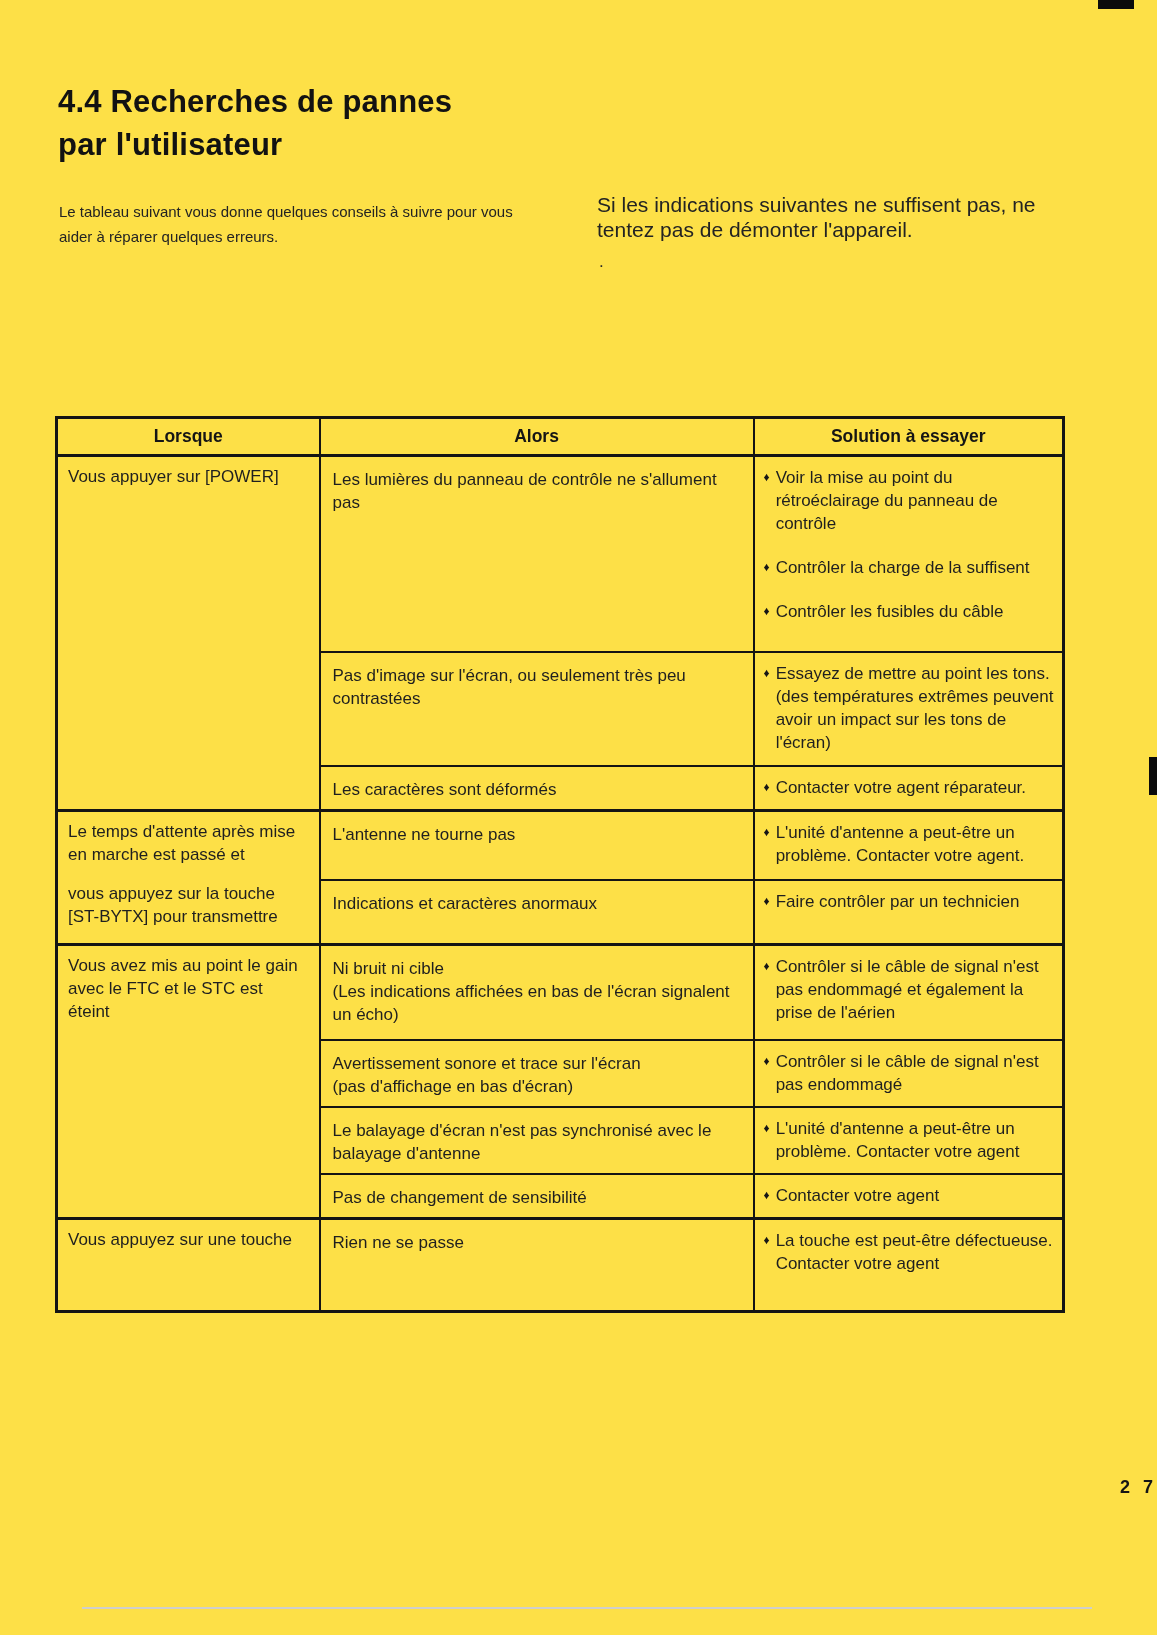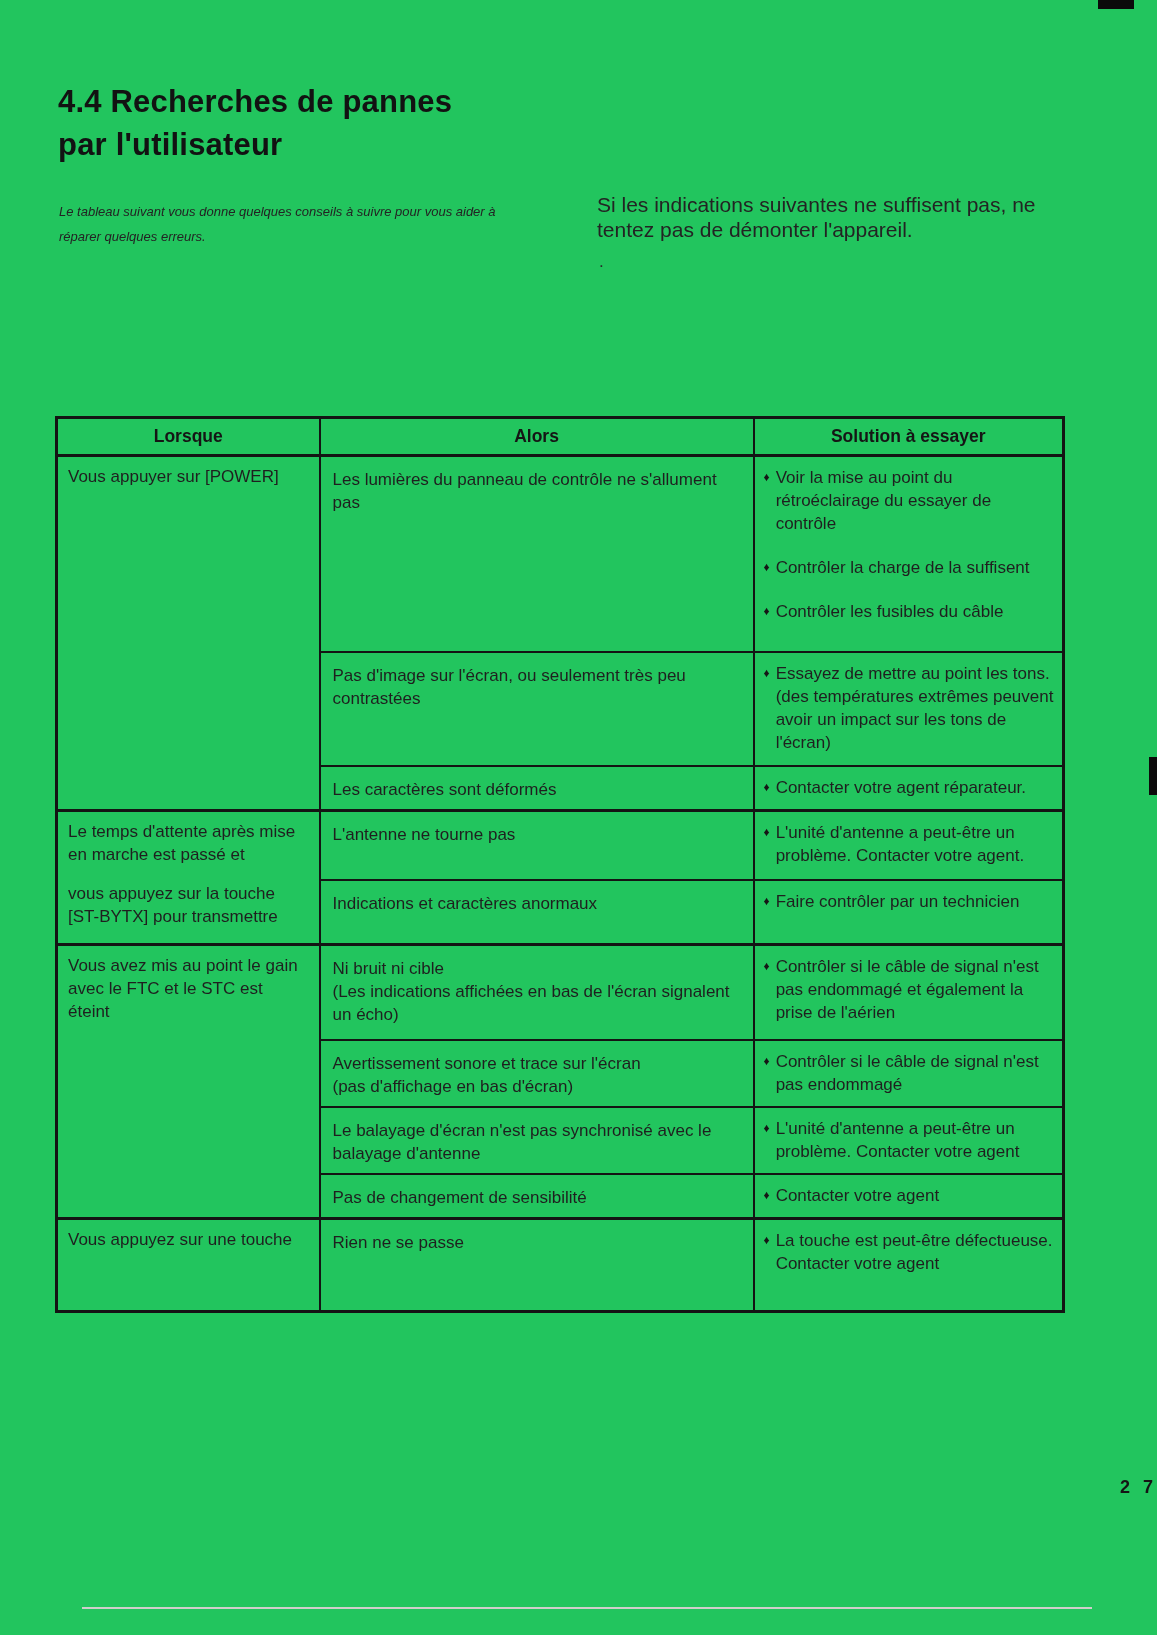--- a/index.html
+++ b/index.html
@@ -4,33 +4,33 @@
 <style>
   * { margin:0; padding:0; box-sizing:border-box; }
   html,body { background:#ffffff; }
   body {
     font-family:"Liberation Sans","DejaVu Sans",sans-serif;
     color:#1e1e1e;
   }
   .sheet {
     position:relative;
     width:1157px; height:1635px;
-    background:#22c55e;
+    background:#fde047;
     overflow:hidden;
   }
 
   
   .doc-title {
     position:absolute; left:58px; top:80px;
     font-size:31px; font-weight:bold; color:#121212;
     line-height:43px; letter-spacing:.2px;
   }
   .intro-left {
     position:absolute; left:59px; top:199px; width:458px;
-    font-size:13px; line-height:25px; color:#232323;font-style:italic;
+    font-size:15px; line-height:25px; color:#232323;
   }
   .intro-right {
     position:absolute; left:597px; top:192px; width:470px;
     font-size:21px; line-height:25px; color:#232323;
   }
   .stray-period {
     position:absolute; left:599px; top:252px;
     font-size:17px; color:#2a2a2a;
   }
   .table-caption {
@@ -149,21 +149,21 @@
       <tbody>
 
         <tr class="group-start rh-g1r1">
           <td class="lorsque" rowspan="3">
             <div class="lq-p">Vous appuyer sur [POWER]</div>
           </td>
           <td class="alors">Les lumières du panneau de contrôle ne s'allument pas</td>
           <td class="sol">
             <div class="sol-item">
                 <span class="bullet">♦</span>
-                <span class="sol-text">Voir la mise au point du rétroéclairage du essayer de contrôle</span>
+                <span class="sol-text">Voir la mise au point du rétroéclairage du panneau de contrôle</span>
               </div>
             <div class="sol-item">
                 <span class="bullet">♦</span>
                 <span class="sol-text">Contrôler la charge de la suffisent</span>
               </div>
             <div class="sol-item">
                 <span class="bullet">♦</span>
                 <span class="sol-text">Contrôler les fusibles du câble</span>
               </div>
           </td>

